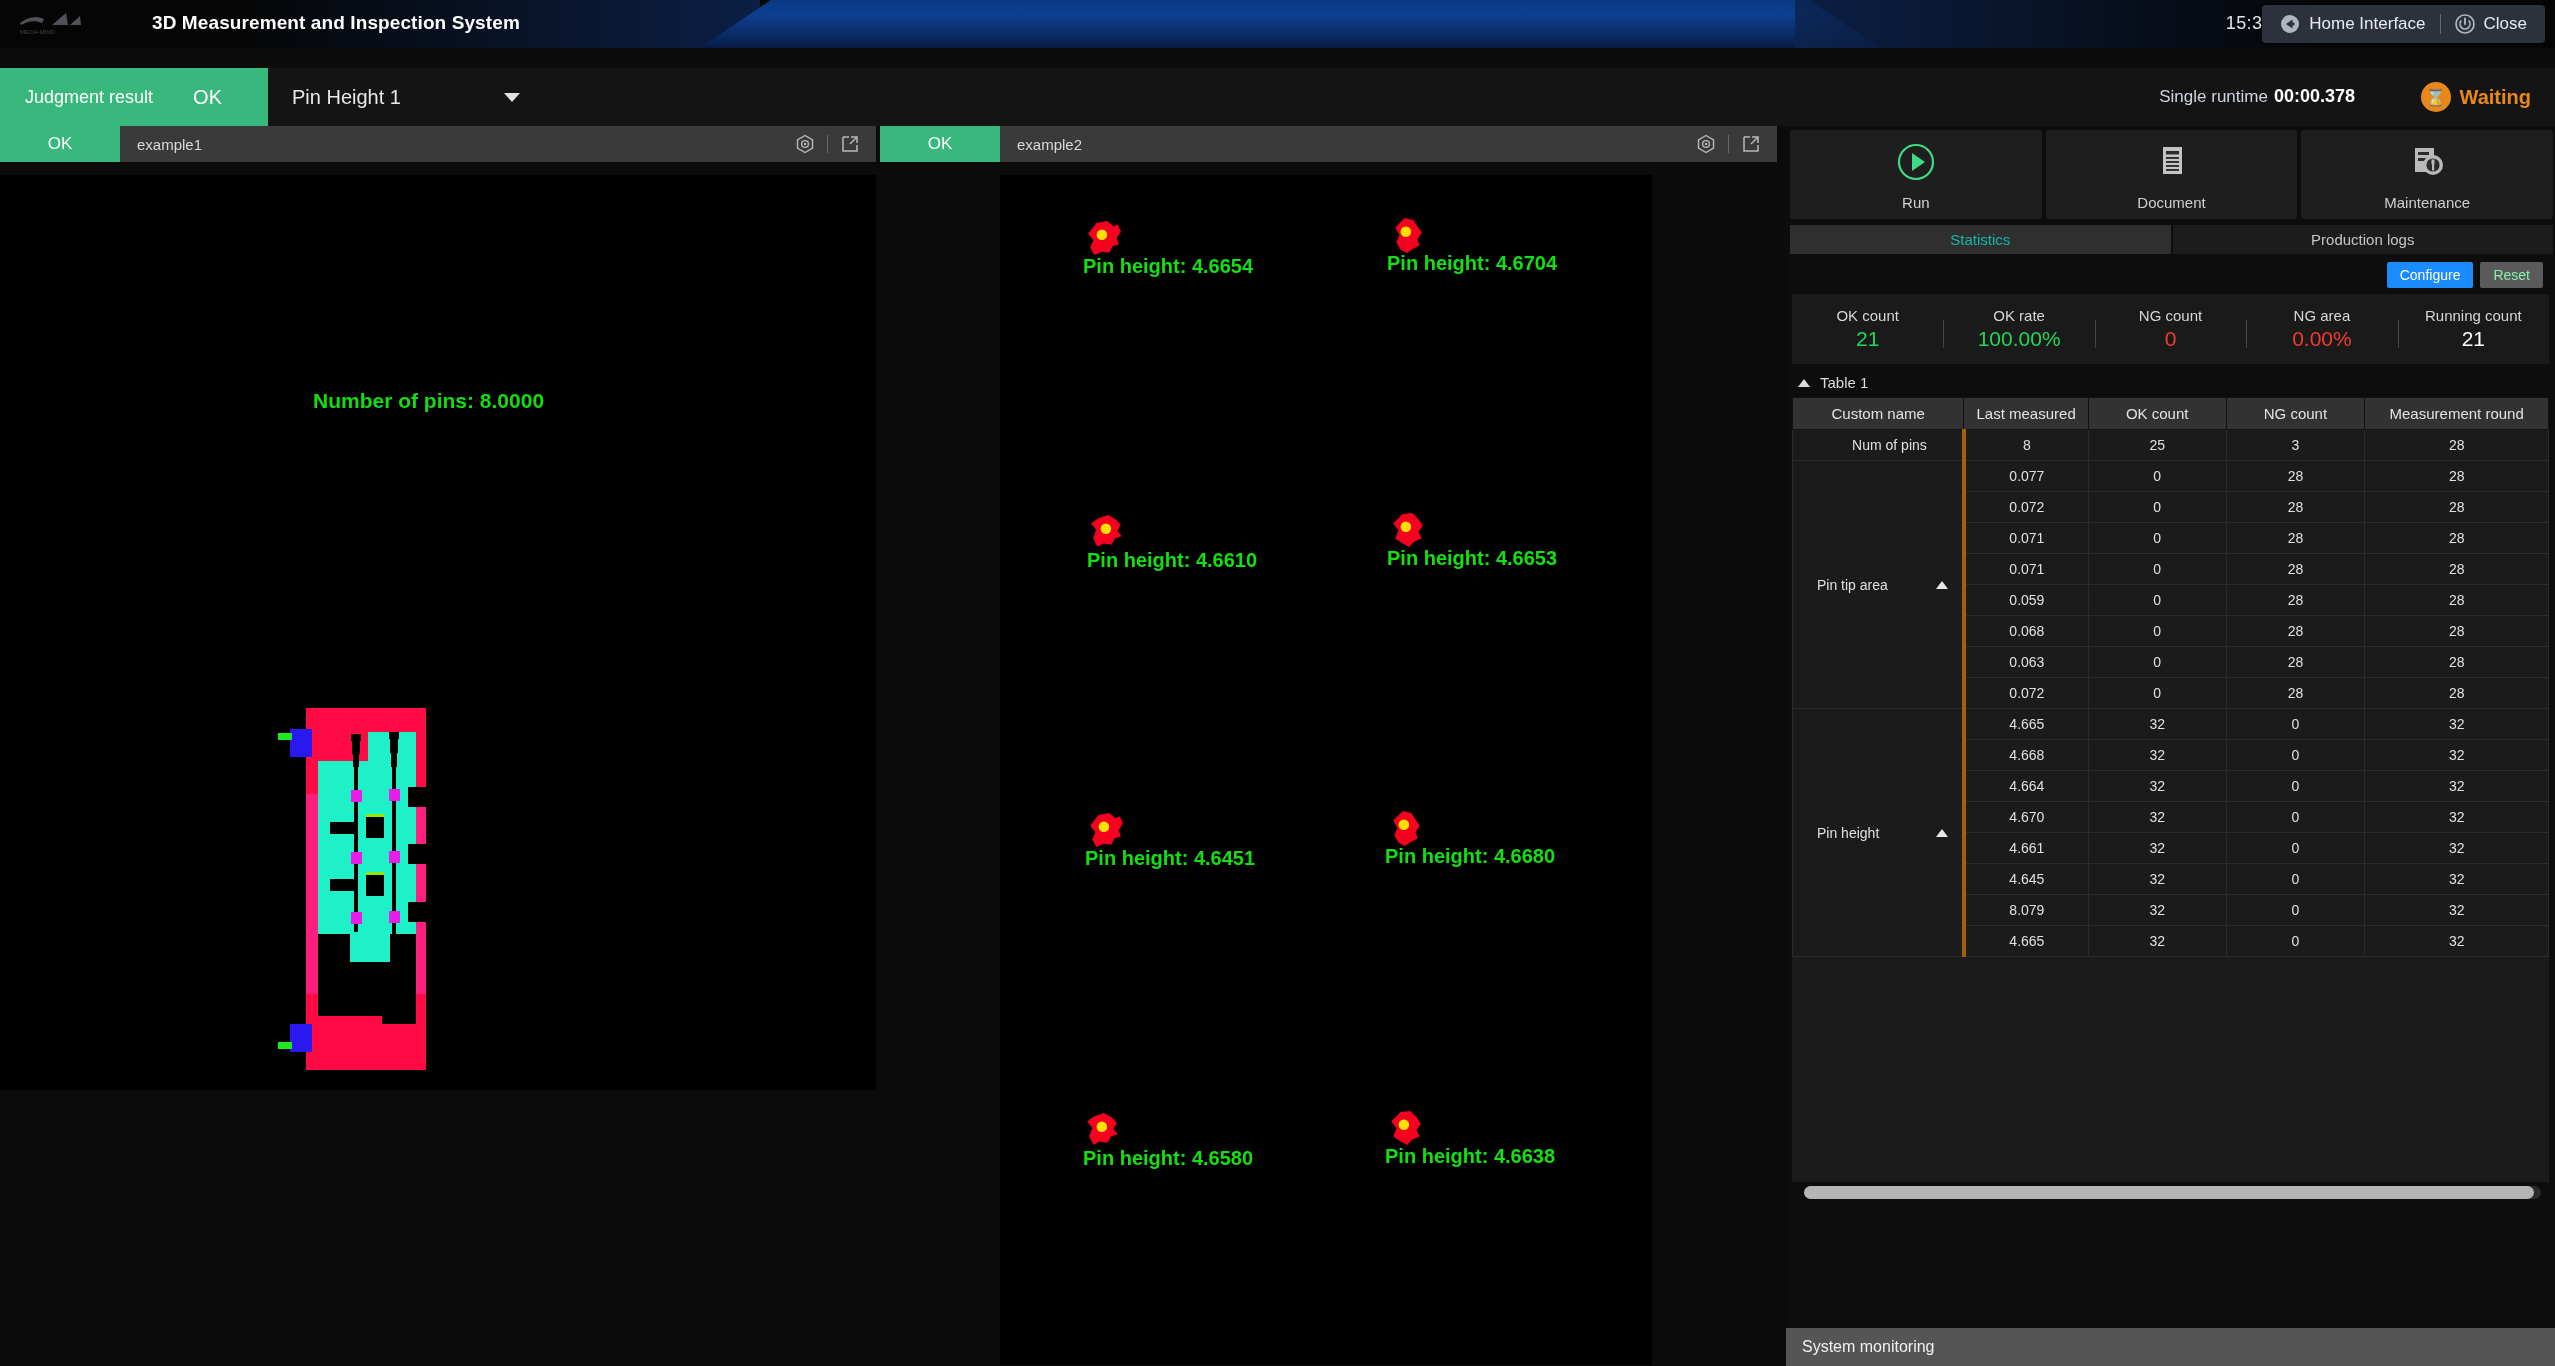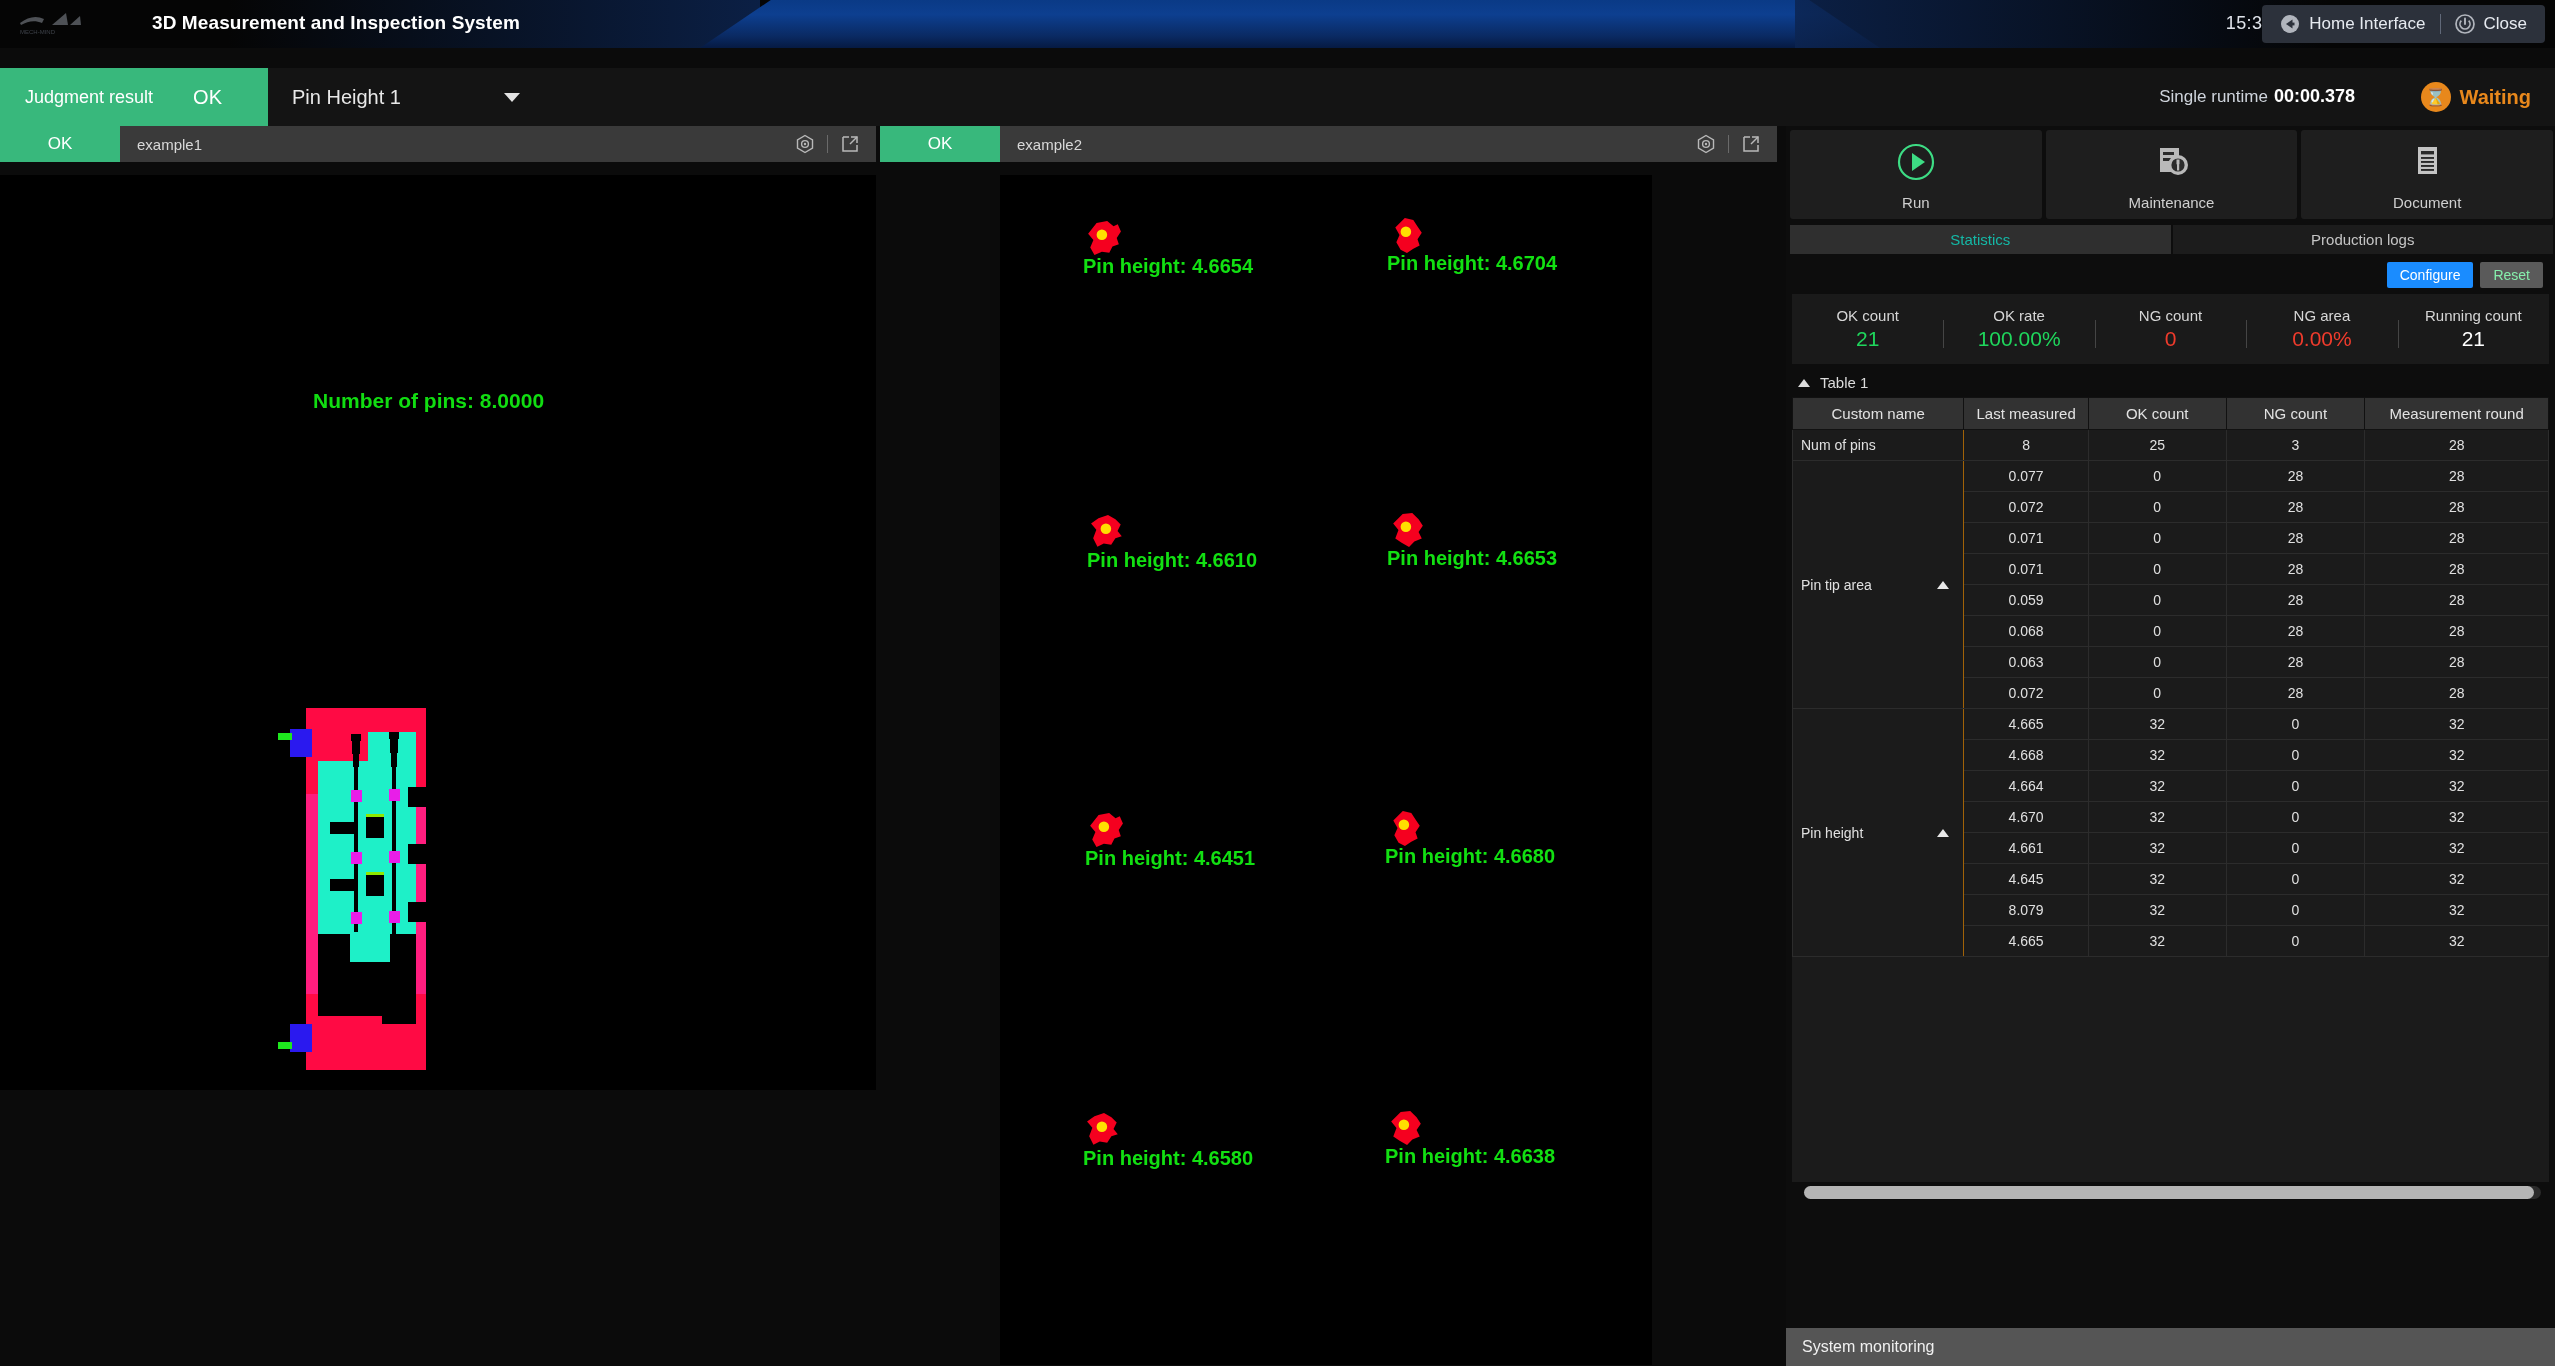--- a/index.html
+++ b/index.html
@@ -137,21 +137,21 @@
 
   table.dt { border-collapse:collapse; width:100%; table-layout:fixed; }
   table.dt th {
     background:#323232; color:#e2e2e2; font-size:15px; font-weight:400;
     height:32px; border:1px solid #111; text-align:center;
   }
   table.dt td {
     background:#1b1b1b; font-size:14px; height:31px; text-align:center;
     border:1px solid #2c2c2c; color:#e0e0e0;
   }
-  table.dt td.name { text-align:left; padding-left:8px; border-right:1px solid #a16207; position:relative; }
+  table.dt td.name { text-align:center; padding-left:24px; border-right:4px solid #a16207; position:relative; }
   .grp-name { display:flex; align-items:center; justify-content:space-between; padding-right:14px; }
   .tri-up-sm { width:0;height:0;border-left:6px solid transparent;border-right:6px solid transparent;border-bottom:8px solid #e8e8e8; }
   .g  { color:#1fd65c; }
   .r  { color:#ef3b2c; }
 
   .tablebody-bg { background:#1b1b1b; margin:0 6px; }
   .hscroll { margin:4px 8px 0 12px; height:13px; background:#2b2b2b; border-radius:7px; }
   .hscroll-thumb { width:99%; height:13px; background:#b5b5b5; border-radius:7px; }
 
   .sysmon {
@@ -379,40 +379,40 @@
     <div class="topbtns">
       <div class="topbtn">
         <svg width="46" height="46" viewBox="0 0 46 46">
           <circle cx="23" cy="23" r="17" fill="none" stroke="#3ddc84" stroke-width="2.2"></circle>
           <path d="M19 14 L32 23 L19 32 Z" fill="#3ddc84"></path>
         </svg>
         <span class="topbtn-lbl">Run</span>
       </div>
       <div class="topbtn">
         <svg width="46" height="46" viewBox="0 0 46 46">
+          <rect x="14" y="8" width="19" height="27" fill="#c4c4c4"></rect>
+          <rect x="17" y="12" width="13" height="3.4" fill="#2b2b2b"></rect>
+          <rect x="17" y="18" width="13" height="1.9" fill="#2b2b2b"></rect>
+          <rect x="17" y="22" width="13" height="1.9" fill="#2b2b2b"></rect>
+          <rect x="17" y="26" width="13" height="1.9" fill="#2b2b2b"></rect>
+          <rect x="17" y="30" width="13" height="1.9" fill="#2b2b2b"></rect>
+        </svg>
+        <span class="topbtn-lbl">Document</span>
+      </div>
+      <div class="topbtn">
+        <svg width="46" height="46" viewBox="0 0 46 46">
           <path d="M11 9 L30 9 L30 33 L11 33 Z" fill="#b9b9b9"></path>
           <rect x="14" y="13" width="11" height="3" fill="#2b2b2b"></rect>
           <rect x="14" y="19" width="8" height="3" fill="#2b2b2b"></rect>
           <circle cx="29" cy="26" r="10" fill="#b9b9b9"></circle>
           <circle cx="29" cy="26" r="6.6" fill="#2b2b2b"></circle>
           <path d="M27.5 20.5 L30.5 20.5 L30.5 25 L29 27 L27.5 25 Z" fill="#b9b9b9"></path>
           <rect x="28" y="25.5" width="2.2" height="6" fill="#b9b9b9"></rect>
         </svg>
         <span class="topbtn-lbl">Maintenance</span>
-      </div>
-      <div class="topbtn">
-        <svg width="46" height="46" viewBox="0 0 46 46">
-          <rect x="14" y="8" width="19" height="27" fill="#c4c4c4"></rect>
-          <rect x="17" y="12" width="13" height="3.4" fill="#2b2b2b"></rect>
-          <rect x="17" y="18" width="13" height="1.9" fill="#2b2b2b"></rect>
-          <rect x="17" y="22" width="13" height="1.9" fill="#2b2b2b"></rect>
-          <rect x="17" y="26" width="13" height="1.9" fill="#2b2b2b"></rect>
-          <rect x="17" y="30" width="13" height="1.9" fill="#2b2b2b"></rect>
-        </svg>
-        <span class="topbtn-lbl">Document</span>
       </div>
     </div>
 
     <div class="tabs">
       <div class="tab">Statistics</div>
       <div class="tab inactive">Production logs</div>
     </div>
 
     <div class="btnrow">
       <div class="btn-blue">Configure</div>

